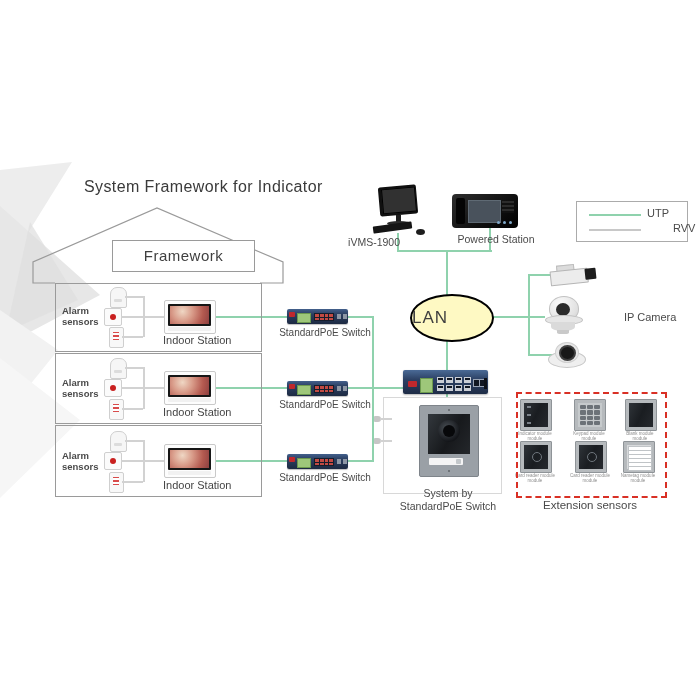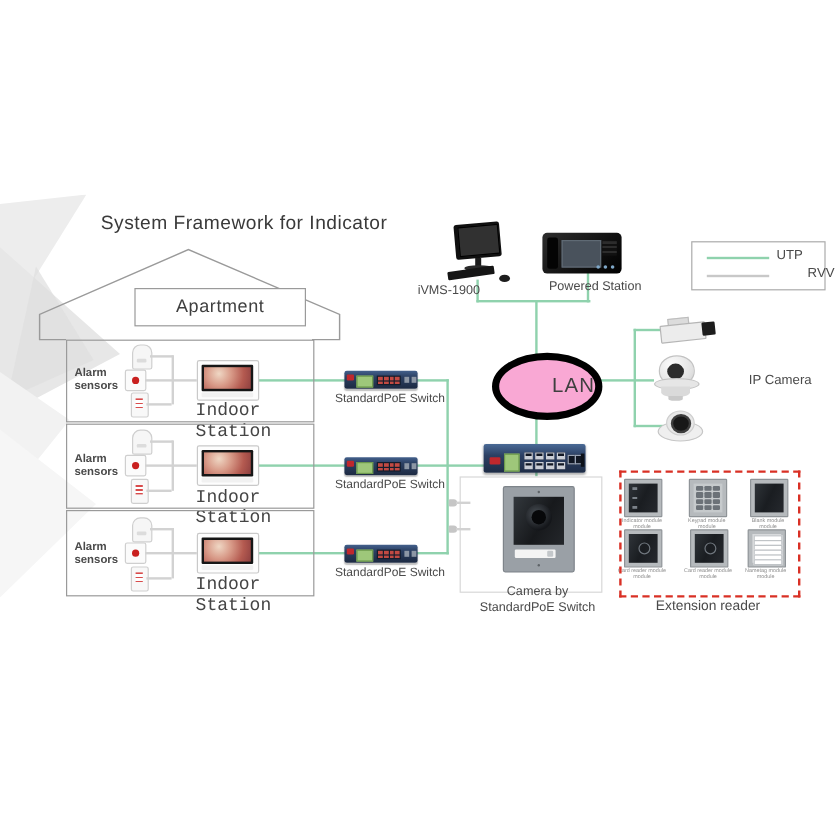--- a/index.html
+++ b/index.html
@@ -27,21 +27,21 @@
   .panic-btn{position:absolute;left:4.5px;top:4.5px;width:6px;height:6px;background:#c9201f;border-radius:50%;}
   .contact{position:absolute;left:53px;top:43px;width:13px;height:19px;background:#f8f8f8;border:1px solid #cfcfcf;border-radius:2px;}
   .contact-mark{position:absolute;left:2.5px;top:4px;width:6px;height:8px;
        background:repeating-linear-gradient(#d84b4b 0 1.5px,#fff 1.5px 3.5px);}
   
   .station{position:absolute;left:108px;top:16px;width:50px;height:32px;background:#fdfdfd;border:1px solid #c9c9c9;border-radius:2px;}
   .station-screen{position:absolute;left:2.5px;top:2.5px;width:43px;height:22px;background:#161616;border-radius:1px;}
   .station-img{position:absolute;left:2px;top:2px;width:39px;height:18px;
        background:radial-gradient(circle at 32% 30%, #efd7c4 0%, #d89a88 35%, #b45a50 70%, #8e4040 100%);}
   .station-bar{position:absolute;left:2.5px;top:26px;width:43px;height:4px;background:#f1f1f1;border-radius:1px;}
-  .station-label{position:absolute;left:107px;top:50px;width:110px;font-size:15px;color:#454545;font-family:Liberation Mono, monospace;}
+  .station-label{position:absolute;left:107px;top:50px;width:110px;font-size:11px;color:#454545;}
   
   .poe{position:absolute;left:287px;width:61px;height:15px;z-index:2;border-radius:2px;
        background:linear-gradient(#43608c 0%,#2b3f61 35%,#1d2a42 100%);box-shadow:0 1px 1px rgba(0,0,0,.25);}
   .poe-logo{position:absolute;left:2px;top:3px;width:6px;height:5px;background:#c0282d;border-radius:1px;}
   .poe-sticker{position:absolute;left:10px;top:4px;width:12px;height:8px;background:#9ec77a;border:1px solid #6d9a4e;}
   .poe-ports{position:absolute;left:27px;top:4px;width:20px;height:8px;background:#151d2c;
        display:grid;grid-template-columns:repeat(4,1fr);grid-template-rows:1fr 1fr;gap:1px;padding:1px;box-sizing:border-box;}
   .poe-ports i{background:#c24a43;display:block;}
   .poe-up{position:absolute;top:5px;width:4px;height:5px;background:#8d97a5;}
   .poe-label{position:absolute;left:270px;width:110px;text-align:center;font-size:10px;color:#4a4a4a;z-index:2;}
@@ -50,22 +50,22 @@
        background:linear-gradient(#4a6astic 0%,#2b3f61 100%);
        background:linear-gradient(#4a6a96 0%,#2c4063 40%,#1e2c46 100%);box-shadow:0 1px 2px rgba(0,0,0,.3);}
   #core-logo{position:absolute;left:5px;top:11px;width:9px;height:6px;background:#c0282d;border-radius:1px;}
   #core-sticker{position:absolute;left:17px;top:8px;width:11px;height:13px;background:#9ec77a;border:1px solid #6d9a4e;}
   #core-ports{position:absolute;left:34px;top:7px;width:34px;height:14px;display:grid;
        grid-template-columns:repeat(4,1fr);grid-template-rows:1fr 1fr;gap:1.5px;}
   #core-ports i{background:#111723;border:1.5px solid #caced6;border-bottom-width:3px;display:block;}
   .core-up{position:absolute;top:9px;width:5px;height:6px;background:#111723;border:1px solid #9aa4b5;}
   #core-sfp{position:absolute;left:81px;top:8px;width:3px;height:11px;background:#0c1018;}
   
-  #lan{left:410px;top:294px;width:80px;height:44px;border:6px solid #000000;border-radius:50%;
-       background:#f9a8d4;z-index:2;text-align:right;line-height:44px;font-size:17px;letter-spacing:1px;}
+  #lan{left:410px;top:294px;width:80px;height:44px;border:2px solid #000000;border-radius:50%;
+       background:#fef9c3;z-index:2;text-align:left;line-height:44px;font-size:17px;letter-spacing:1px;}
   
   #pc{left:372px;top:183px;width:56px;height:54px;z-index:2;}
   #pc-monitor{position:absolute;left:7px;top:3px;width:38px;height:29px;background:#101010;border-radius:2px;transform:rotate(-5deg);}
   #pc-screen{position:absolute;left:3px;top:2px;width:32px;height:23px;background:#313131;border:1px solid #000;}
   #pc-neck{position:absolute;left:24px;top:32px;width:5px;height:7px;background:#1c1c1c;}
   #pc-base{position:absolute;left:15px;top:38px;width:24px;height:5px;background:#2a2a2a;border-radius:50%;}
   #pc-kb{position:absolute;left:1px;top:41px;width:39px;height:7px;background:#151515;border-radius:1px;transform:rotate(-8deg);}
   #pc-mouse{position:absolute;left:44px;top:46px;width:9px;height:6px;background:#1d1d1d;border-radius:50%;}
   
   #master{left:452px;top:194px;width:66px;height:34px;z-index:2;border-radius:4px;
@@ -138,21 +138,21 @@
   <div class="wm" style="clip-path:polygon(0 200px,80px 262px,0 340px);background:#f6f6f6;"></div>
 </div>
 
 <div class="abs lbl" id="title">System Framework for Indicator</div>
 
 <svg id="roof-svg" class="abs" width="700" height="700" viewBox="0 0 700 700">
   <path d="M55 283 L33 283 L33 262 L157 208 L283 262 L283 283 L260 283" fill="none" stroke="#9a9a9a" stroke-width="1.2"></path>
 </svg>
 
 <div class="abs" id="apartment-box">
-  <span>Apartment</span>
+  <span>Framework</span>
 </div>
 
 <div class="gline" style="left:397px;top:233px;width:2px;height:19px;"></div>
 <div class="gline" style="left:397px;top:250px;width:95px;height:2px;"></div>
 <div class="gline" style="left:489px;top:227px;width:2px;height:25px;"></div>
 <div class="gline" style="left:446px;top:251px;width:2px;height:44px;"></div>
 <div class="gline" style="left:446px;top:337px;width:2px;height:35px;"></div>
 <div class="gline" style="left:489px;top:316px;width:56px;height:2px;"></div>
 <div class="gline" style="left:528px;top:274px;width:2px;height:82px;"></div>
 <div class="gline" style="left:528px;top:274px;width:30px;height:2px;"></div>
@@ -361,21 +361,21 @@
       </div>
     </div>
     <div id="door-bar"></div>
     <div id="door-bar-btn"></div>
   </div>
 </div>
 <div class="plug" style="left:374px;top:416px;"></div>
 <div class="plug" style="left:374px;top:438px;"></div>
 <div class="wire" style="left:380px;top:418px;width:12px;height:1.5px;z-index:3;"></div>
 <div class="wire" style="left:380px;top:440px;width:12px;height:1.5px;z-index:3;"></div>
-<div class="caption" style="left:388px;top:487px;width:120px;">Camera by</div>
+<div class="caption" style="left:388px;top:487px;width:120px;">System by</div>
 <div class="caption" style="left:388px;top:500px;width:120px;">StandardPoE Switch</div>
 
 <div class="abs" id="ext-box"></div>
 
 <div class="mod" style="left:520px;top:399px;">
   <div class="mod-dark">
       <div class="ind-icons"></div>
     </div>
 </div>
 <div class="mod-cap" style="left:513px;top:431px;">
@@ -442,20 +442,20 @@
       <i style="top:13px;"></i>
       <i style="top:17px;"></i>
       <i style="top:21px;"></i>
   </div>
 </div>
 <div class="mod-cap" style="left:616px;top:473px;">
   <span>Nametag module</span><br>
   <span>module</span>
 </div>
 
-<div class="caption" style="left:528px;top:499px;width:124px;font-size:11.5px;">Extension reader</div>
+<div class="caption" style="left:528px;top:499px;width:124px;font-size:11.5px;">Extension sensors</div>
 
 <div class="abs" id="legend">
   <div class="leg-line" style="top:12px;background:#8fd2ad;"></div>
   <div class="leg-label" style="top:5px;">UTP</div>
   <div class="leg-line" style="top:27px;background:#c8c8c8;"></div>
   <div class="leg-label" style="top:20px;padding-left:26px;">RVV</div>
 </div>
 
 </body></html>

